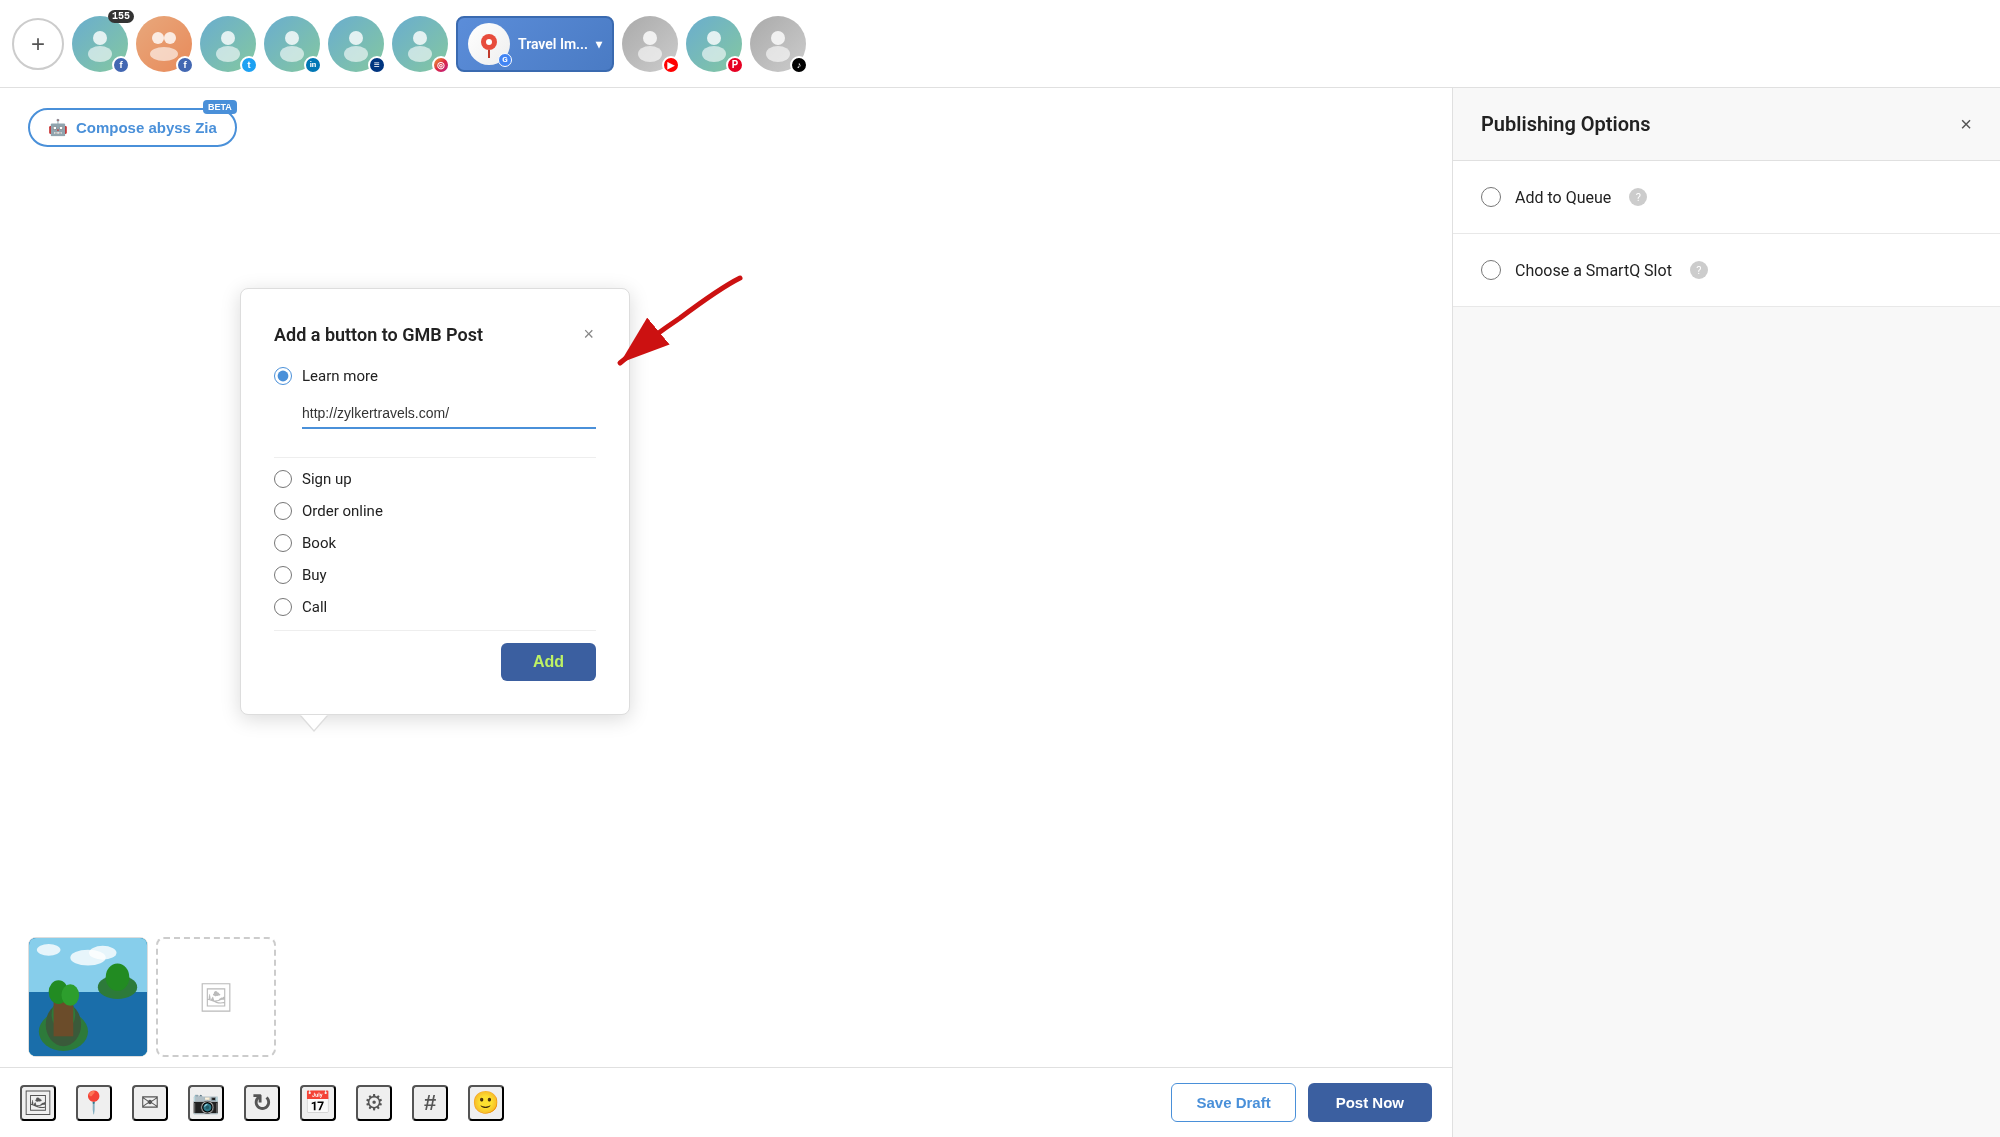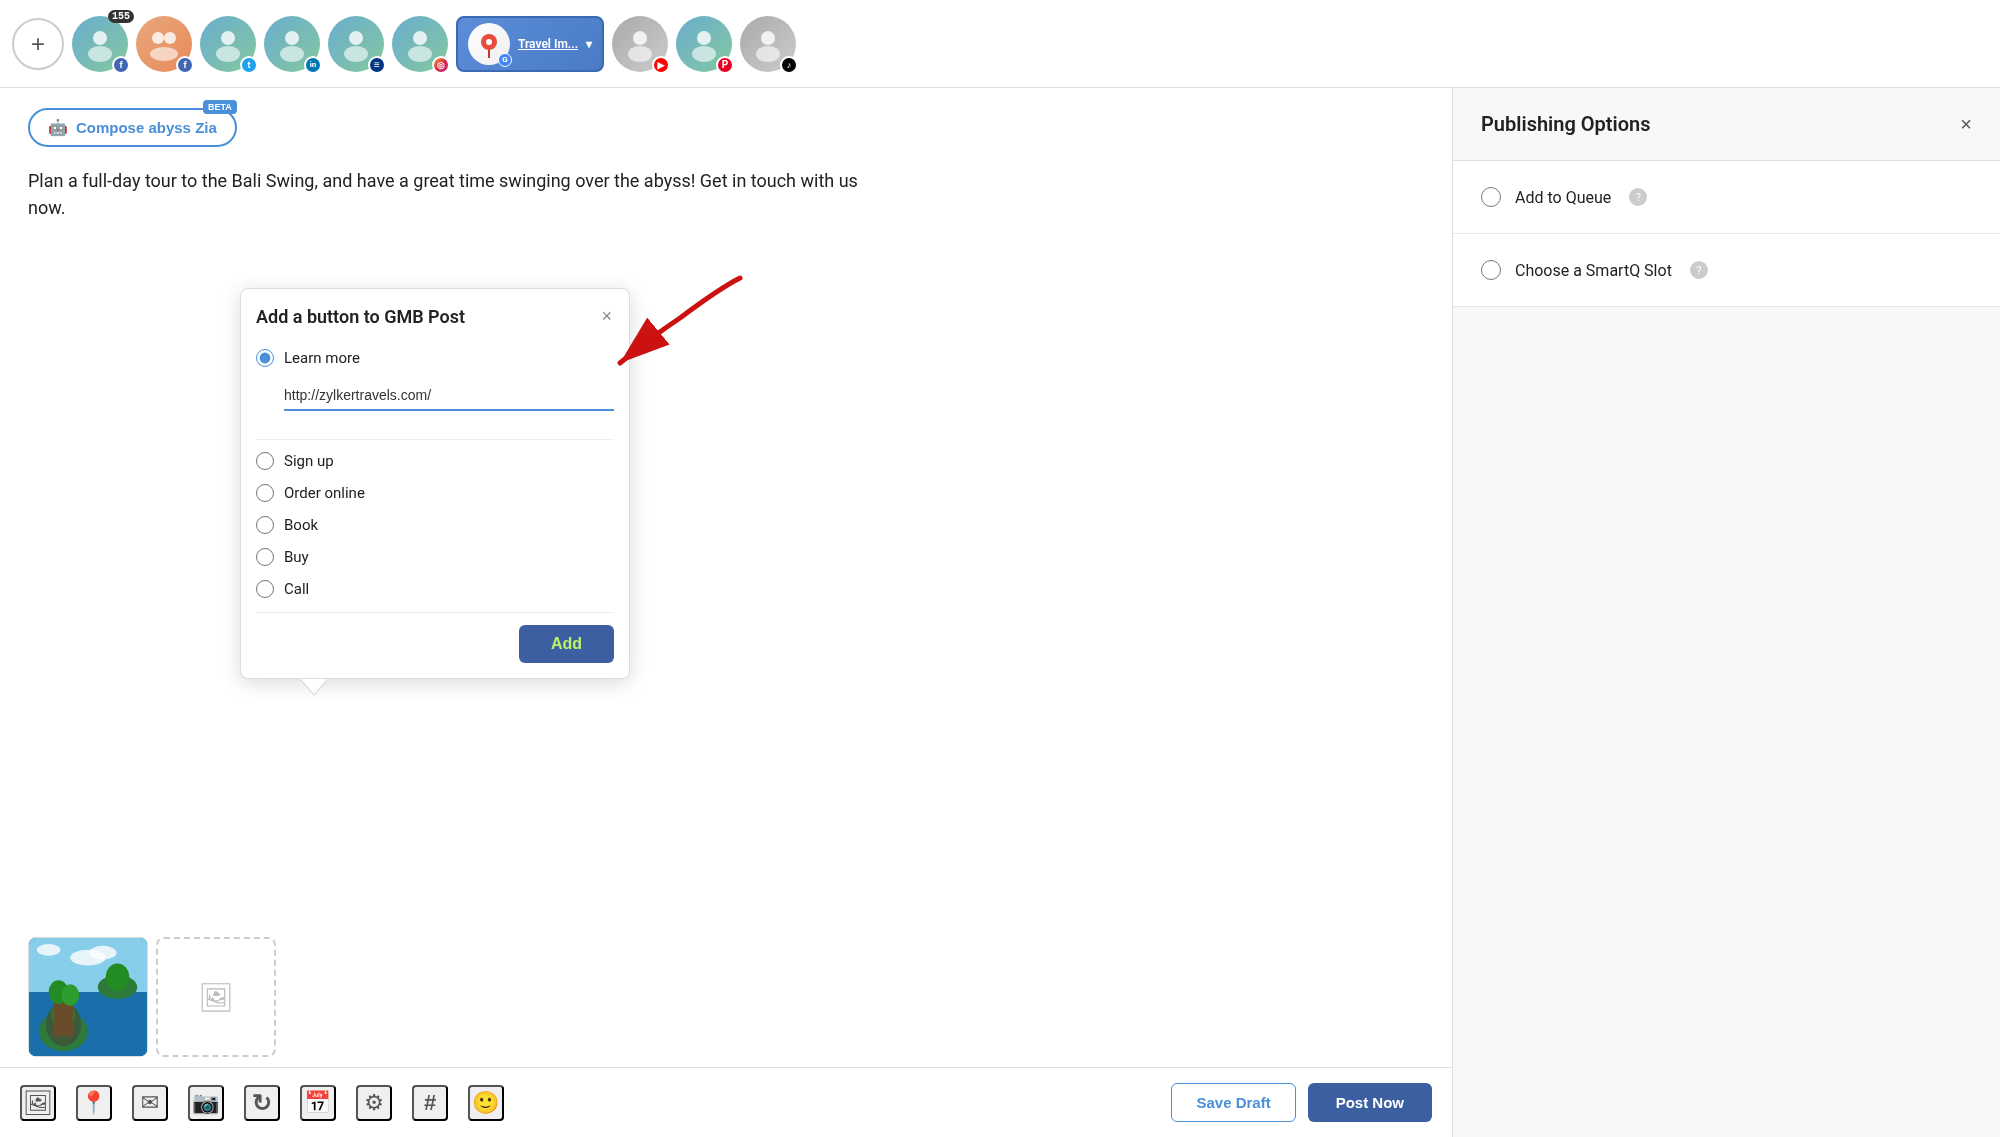--- a/index.html
+++ b/index.html
@@ -149,21 +149,21 @@
       left: 240px;
       z-index: 10;
     }
 
     .gmb-modal {
       background: #fff;
       border: 1px solid #ddd;
       border-radius: 8px;
       width: 390px;
       box-shadow: 0 4px 20px rgba(0,0,0,0.15);
-      padding: 15px;
+      padding: 33px;
     }
 
     .gmb-modal-header {
       display: flex;
       justify-content: space-between;
       align-items: center;
       margin-bottom: 20px;
     }
 
     .gmb-modal-title {
@@ -512,21 +512,21 @@
 
   <div class="acct-wrap dropdown-account" style="background: linear-gradient(135deg, #5b8dd9, #4a7bc4); border-radius:8px; padding:0 10px; display:flex; align-items:center; gap:8px; height:56px; min-width:140px; border:2px solid #3a6ab0;">
     <div style="width:42px; height:42px; border-radius:50%; background:linear-gradient(135deg,#fff,#eee); display:flex; align-items:center; justify-content:center; position:relative;">
       <svg width="28" height="28" viewBox="0 0 28 28">
           <circle cx="14" cy="12" r="8" fill="#e74c3c"></circle>
           <circle cx="14" cy="12" r="3" fill="#fff"></circle>
           <path d="M14 20 L14 28" stroke="#c0392b" stroke-width="2"></path>
         </svg>
       <div style="position:absolute; bottom:-2px; right:-2px; width:14px; height:14px; border-radius:50%; background:#4285F4; border:1px solid #fff; display:flex; align-items:center; justify-content:center; font-size:8px; color:#fff; font-weight:bold;">G</div>
     </div>
-    <span style="color:#fff; font-size:12px; font-weight:600;text-decoration:underline;">Travel Im...</span>
+    <span style="color:#fff; font-size:14px; font-weight:600;">Travel Im...</span>
     <span style="color:#fff; font-size:12px;">▾</span>
   </div>
 
   <div class="acct-wrap">
     <div class="acct-circle" style="background: linear-gradient(135deg, #aaa, #ccc);">
       <svg width="40" height="40" viewBox="0 0 40 40">
           <circle cx="20" cy="14" r="7" fill="#fff" opacity="0.8"></circle>
           <ellipse cx="20" cy="30" rx="12" ry="8" fill="#fff" opacity="0.6"></ellipse>
         </svg>
     </div>
@@ -557,21 +557,20 @@
 <div class="main-layout">
 
   <div class="main-content">
 
     <button class="compose-btn">
       <span style="font-size:16px;">🤖</span>
       <span>Compose abyss Zia</span>
       <span class="beta-badge">BETA</span>
     </button>
 
-    <div class="post-text">Plan a full-day tour to the Bali Swing, and have a great time swinging over the abyss! Get in touch with us now.</div>
 
     <div class="arrow-annotation">
       <svg width="200" height="120" viewBox="0 0 200 120">
         <defs>
           <marker id="arrowhead" markerWidth="10" markerHeight="7" refX="10" refY="3.5" orient="auto">
             <polygon points="0 0, 10 3.5, 0 7" fill="#cc1111"></polygon>
           </marker>
         </defs>
         <path d="M180,10 Q160,20 120,50 Q90,70 60,95" stroke="#cc1111" stroke-width="5" fill="none" marker-end="url(#arrowhead)" stroke-linecap="round"></path>
       </svg>

